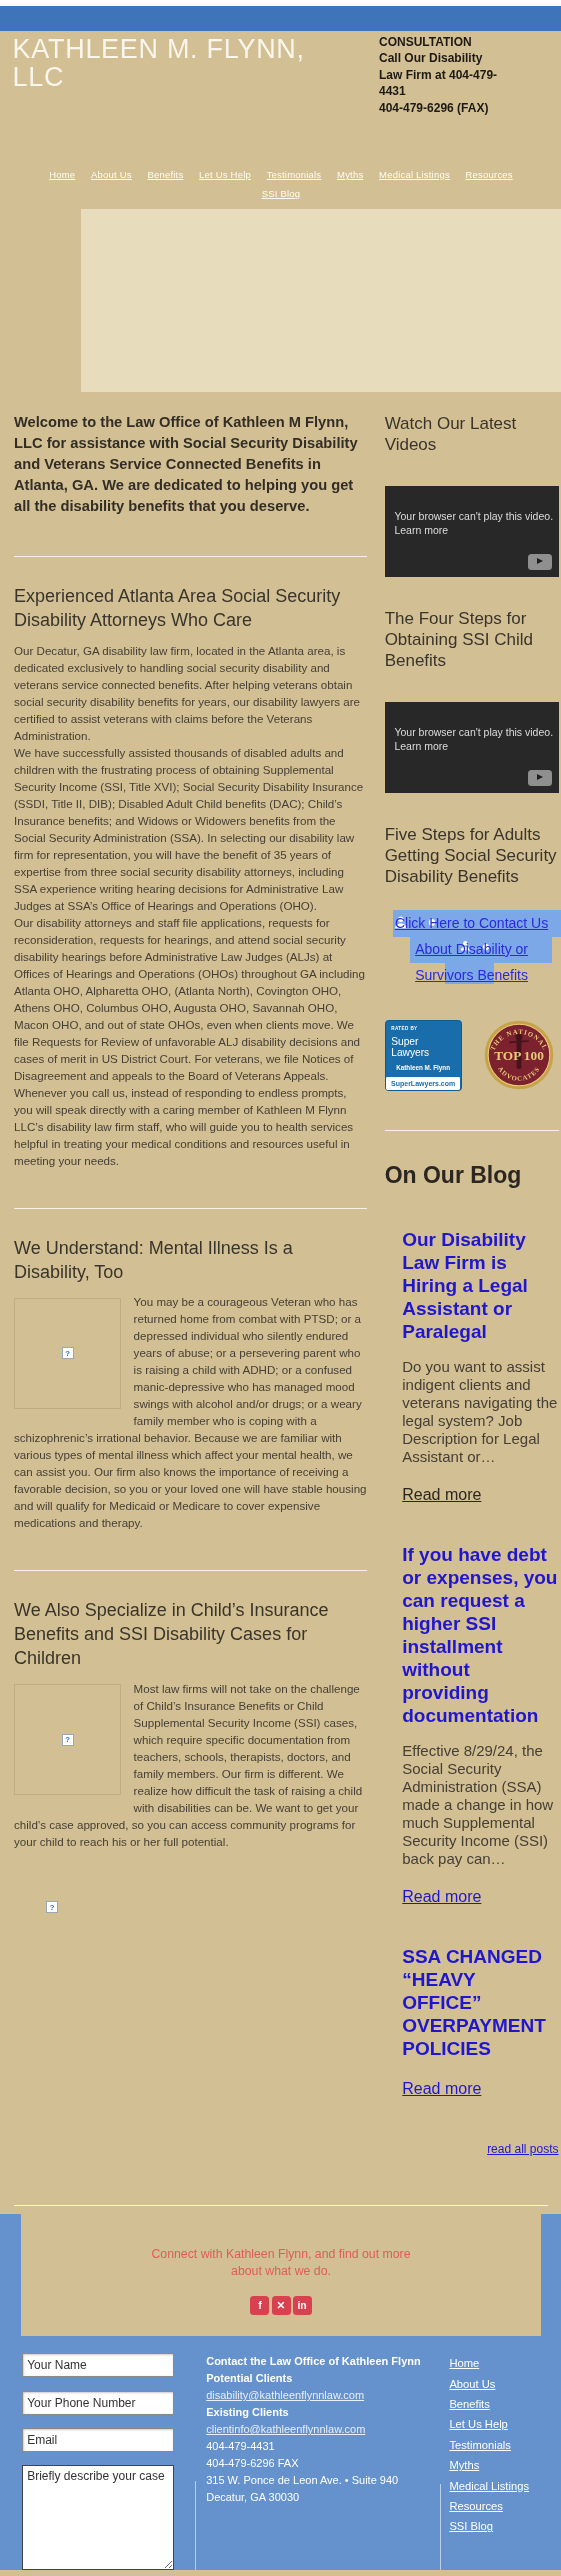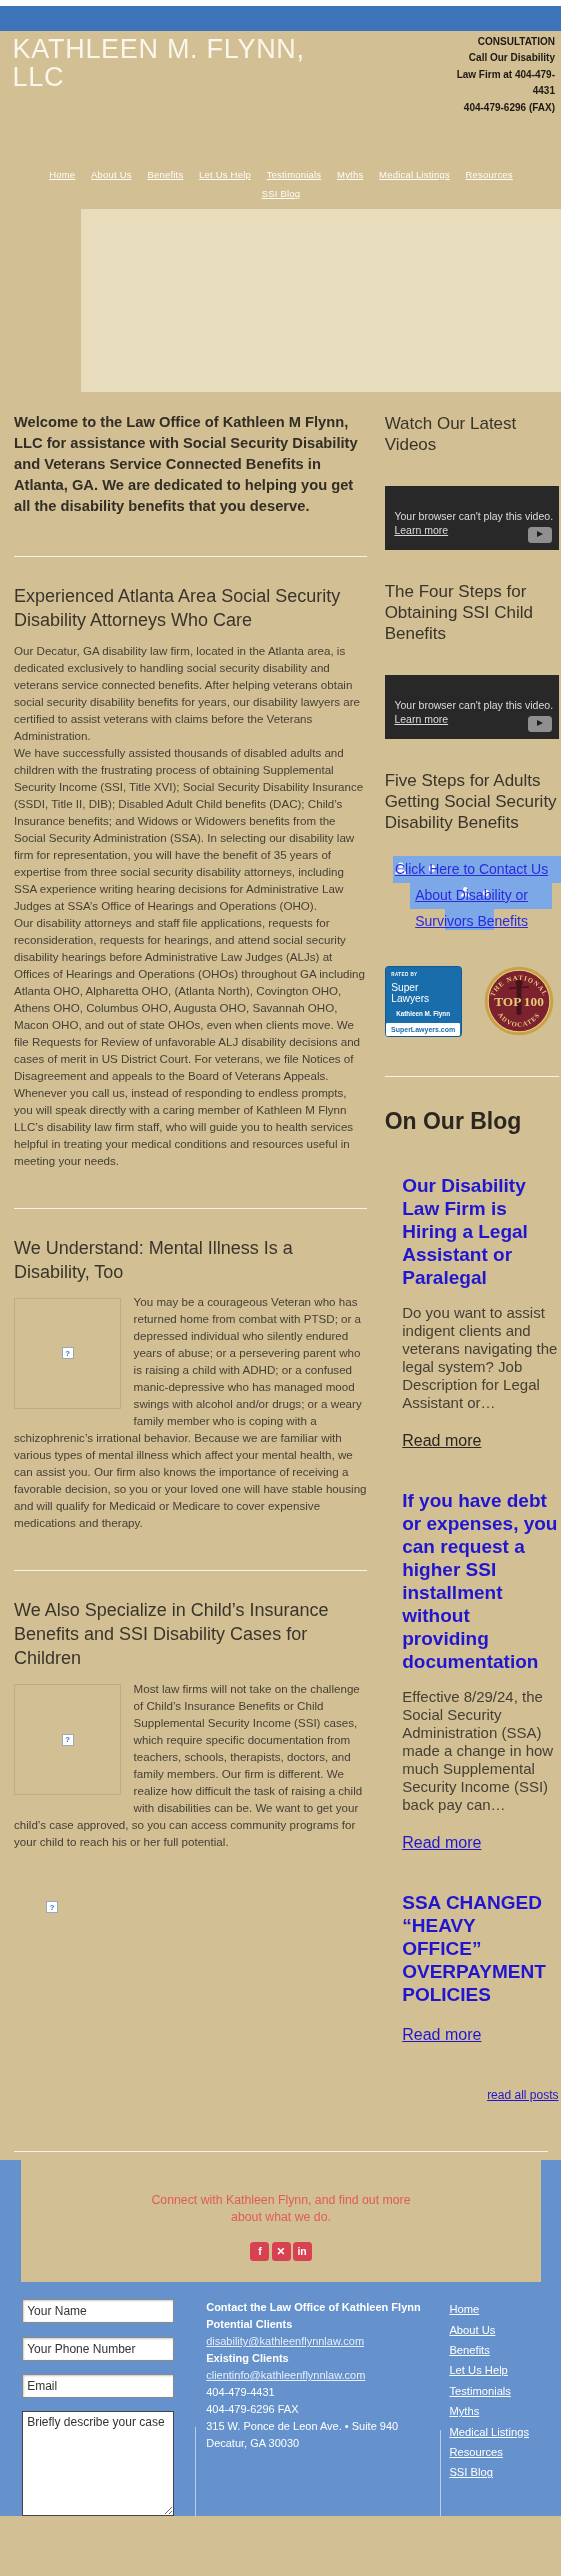--- a/index.html
+++ b/index.html
@@ -14,21 +14,21 @@
   
   .top-white { height: 5.6px; background: #ffffff; }
   .header { position: relative; height: 191px; }
   .bluebar { position: absolute; top: 0; left: 0; right: 0; height: 25px; background: #3d74ba; z-index: 2; }
   .site-title {
     position: absolute; top: 1.4px; left: 12.6px; width: 313px; z-index: 1;
     font-size: 27px; line-height: 28px; font-weight: 400; color: #faf6ec; letter-spacing: 0.7px;
   }
   .consult {
     position: absolute; top: 28px; right: 7px; width: 176px; z-index: 3;
-    text-align: right; font-weight: bold; font-size: 10px; line-height: 16.5px; color: #1d1a14;
+    font-weight: bold; font-size: 12px; line-height: 16.5px; color: #1d1a14;
   }
   .nav { position: absolute; top: 162px; left: 0; right: 0; text-align: center; z-index: 3; }
   .nav a {
     display: inline-block; margin: 0 6.3px; color: #fffef6; font-size: 9.5px;
     text-decoration: underline; letter-spacing: 0.2px;
   }
   .nav .row2 { margin-top: 7px; }
 
   
   .hero { position: relative; height: 197px; }
@@ -53,25 +53,25 @@
   .bi {
     width: 12px; height: 12px; background: #fff; border: 0.7px solid #9aa7b5;
     display: inline-flex; align-items: center; justify-content: center;
     font-size: 7.7px; font-weight: bold; color: #2a6fd4;
   }
   .stray { display: inline-flex; margin: 51px 0 0 32px; }
 
   
   h2.side { font-size: 17px; font-weight: 400; line-height: 21px; color: #3a352b; margin-top: 9.8px; }
   .video {
-    position: relative; height: 64px; background: #282828; margin-top: 31px;
+    position: relative; height: 91px; background: #282828; margin-top: 31px;
     color: #dcdcdc; font-size: 10.5px; cursor: pointer;
   }
   .video .msg { position: absolute; top: 22.5px; left: 9.8px; line-height: 14.7px; }
-  .video .learn { color: #dcdcdc; text-decoration: underline; }
+  .video .learn { color: #dcdcdc; }
   .play { position: absolute; right: 7px; bottom: 7px; width: 24px; height: 16px; background: #8f8f8f; border-radius: 3.5px; }
   .play::after {
     content: ""; position: absolute; left: 9px; top: 4.2px;
     border-left: 6.3px solid #1d1d1d; border-top: 3.9px solid transparent; border-bottom: 3.9px solid transparent;
   }
 
   .contact-link-wrap { position: relative; margin-top: 22.5px; text-align: center; }
   .contact-link-wrap .hl { position: absolute; background: #7da8e8; z-index: 0; }
   .hl1 { left: 8.4px; right: -4.2px; top: 0; height: 27px; }
   .hl2 { left: 25px; right: 7px; top: 25px; height: 28px; }

